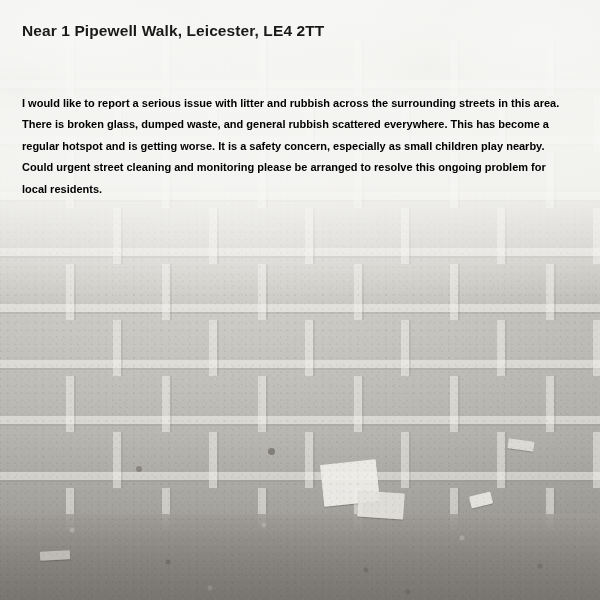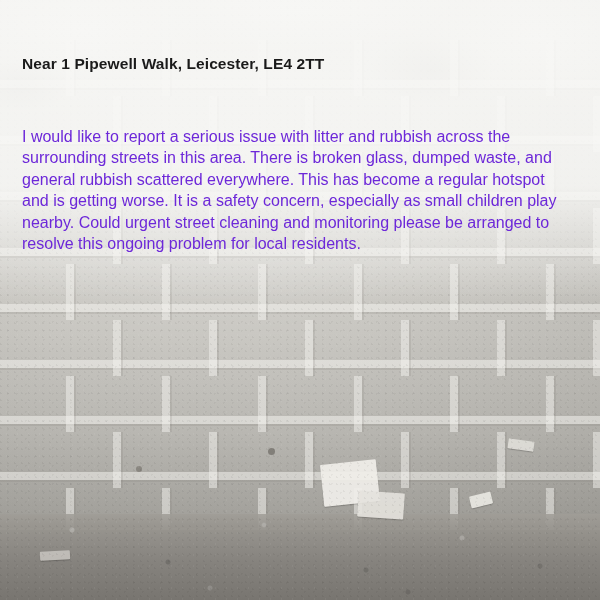--- a/index.html
+++ b/index.html
@@ -162,38 +162,38 @@
     height: 300px;
     background: linear-gradient(to bottom, rgba(248,248,246,0.90) 0%, rgba(248,248,246,0.86) 62%, rgba(248,248,246,0.30) 88%, rgba(248,248,246,0) 100%);
   }
 
   
   .content {
     position: absolute;
     inset: 0;
     padding: 22px 26px 0 22px;
     box-sizing: border-box;
-    margin-top: 33px;
   }
 
   .location-heading {
     font-size: 15.5px;
     font-weight: bold;
     color: #1a1a1a;
     letter-spacing: 0.1px;
     margin: 0 0 0 0;
     line-height: 1.2;
   }
 
   .report-body {
     margin: 52px 0 0 0;
-    font-size: 16px;
+    font-size: 11px;
     line-height: 21.5px;
-    color: #6d28d9;
+    color: #000000;
     max-width: 548px;
+    font-weight: bold;
   }
 </style>
 </head>
 <body>
 
 <div id="report-card">
 
   <div class="photo-bg"></div>
   <div class="top-haze"></div>
   <div class="brick-rows"></div>

